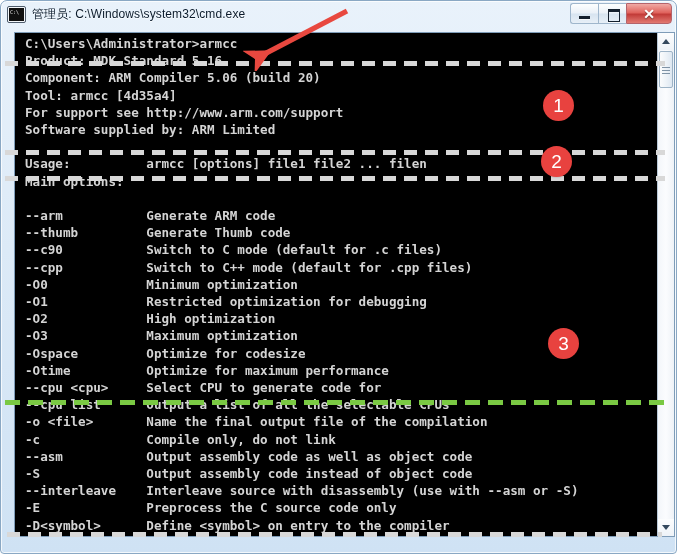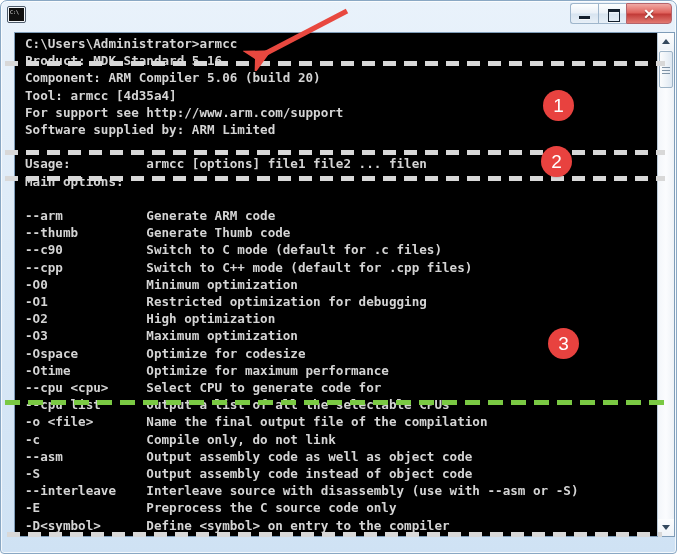--- a/index.html
+++ b/index.html
@@ -257,20 +257,21 @@
     pointer-events: none;
   }
 </style>
 </head>
 <body>
 
 <div id="window">
 
   <div id="titlebar">
     <div id="app-icon"></div>
+    <div id="title-text">管理员: C:\Windows\system32\cmd.exe</div>
   </div>
 
   <div id="caption-buttons">
     <div class="capbtn" id="btn-minimize"></div>
     <div class="capbtn" id="btn-maximize"></div>
     <div class="capbtn" id="btn-close">
       <span class="x">✕</span>
     </div>
   </div>
 

